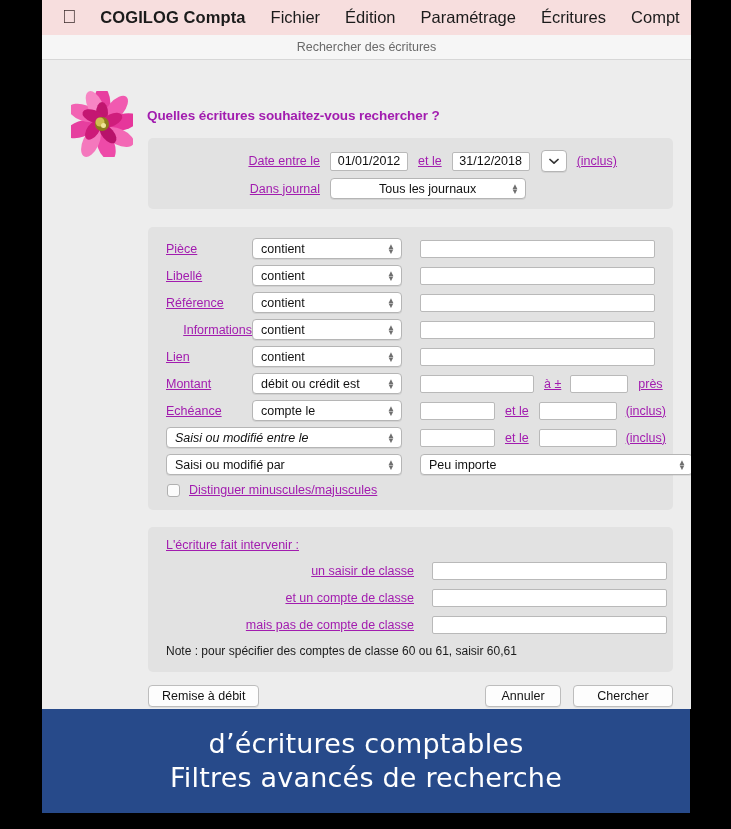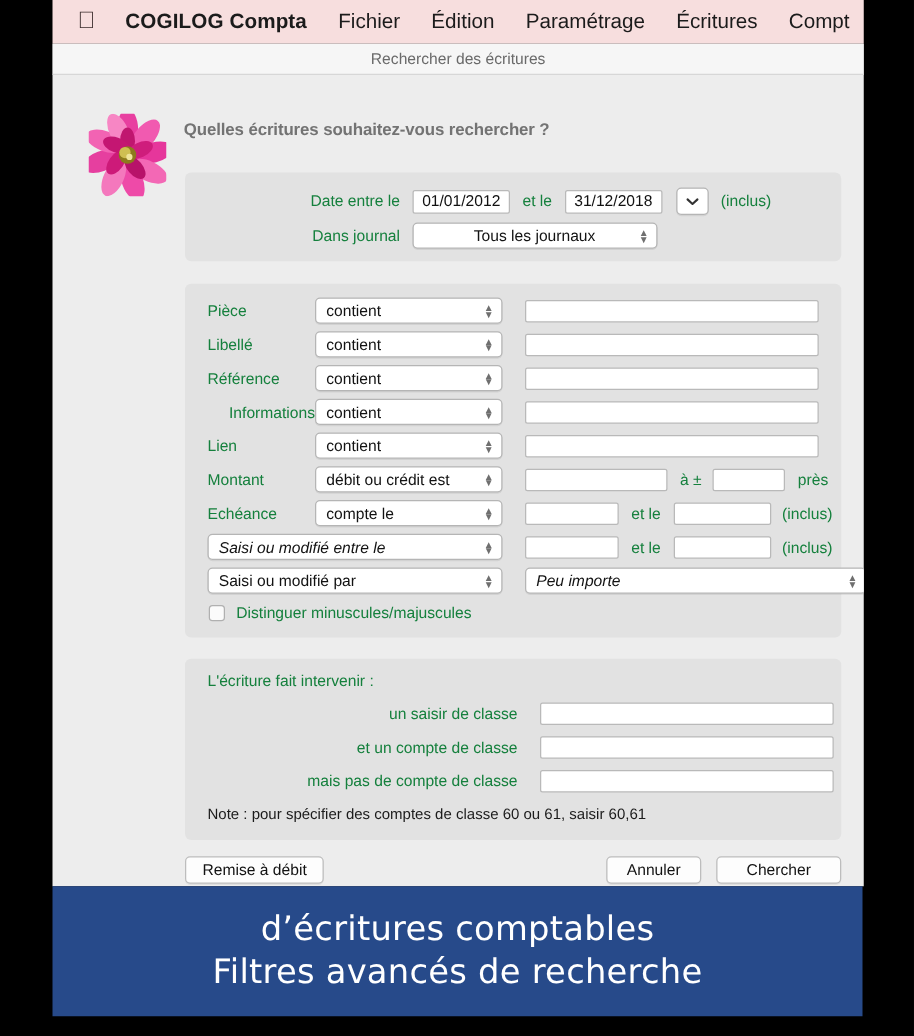--- a/index.html
+++ b/index.html
@@ -36,36 +36,36 @@
     display:flex;align-items:center;justify-content:center;
   }
   .titlebar .title{font-size:12.5px;color:#6a6a6a;}
 
   .content{position:relative;height:650px;}
 
   .flower{
     position:absolute;left:29px;top:31px;width:62px;height:66px;
   }
   .heading{
-    position:absolute;left:105px;top:36px;
-    font-size:13.5px;font-weight:bold;color:#737373;letter-spacing:-.1px;
+    position:absolute;left:105px;top:48px;
+    font-size:13.5px;font-weight:bold;color:#a21caf;letter-spacing:-.1px;
   }
 
   
   .panel{
     position:absolute;background:#e2e2e2;border-radius:5px;
   }
   .panel.dates{left:106px;top:78px;width:525px;height:71px;}
   .panel.criteria{left:106px;top:167px;width:525px;height:283px;}
   .panel.accounts{left:106px;top:467px;width:525px;height:145px;}
 
   .row{position:absolute;display:flex;align-items:center;}
 
   .lbl{
-    font-size:12.5px;color:#15803d;white-space:nowrap;
+    font-size:12.5px;color:#a21caf;white-space:nowrap;text-decoration:underline;
   }
   .lbl.right{text-align:right;}
 
   
   .tf{
     background:#ffffff;border:1px solid #b9b9b9;border-radius:2px;
     height:19px;box-sizing:border-box;
     font-size:12.5px;color:#111;
     display:flex;align-items:center;justify-content:center;
   }
@@ -310,21 +310,21 @@
         </div>
 
         <div class="row" style="left:18px;top:227px;">
           <div class="sel" style="width:236px;">
             <span>Saisi ou modifié par</span>
             <span class="steppers">
                 <span>▲</span>
                 <span>▼</span>
               </span>
           </div>
-          <div class="sel" style="width:273px;margin-left:18px;font-style:italic;">
+          <div class="sel" style="width:273px;margin-left:18px;">
             <span>Peu importe</span>
             <span class="steppers">
                 <span>▲</span>
                 <span>▼</span>
               </span>
           </div>
         </div>
 
         <div class="row" style="left:19px;top:256px;">
           <div class="chk"></div>

